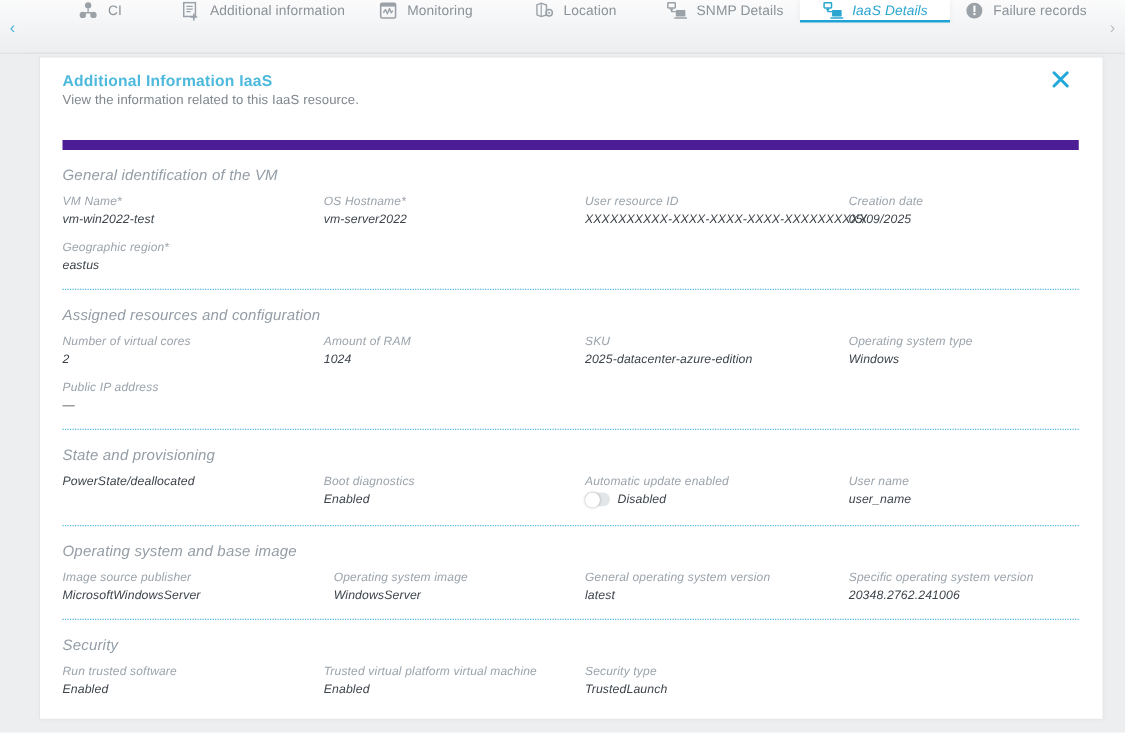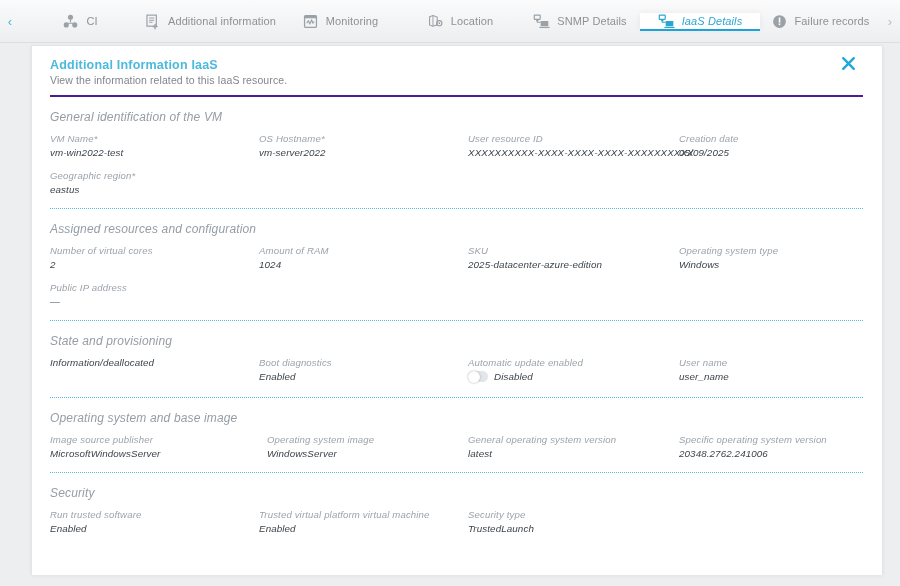--- a/index.html
+++ b/index.html
@@ -32,21 +32,21 @@
     justify-content: center;
     color: #4cb4d8;
     font-size: 13px;
     flex: none;
     background: linear-gradient(180deg, #fafbfb 0%, #eceef0 100%);
   }
   .tab-arrow.right { color: #b9bfc4; }
   .tabs {
     flex: 1;
     display: flex;
-    align-items: center;
+    align-items: flex-start;
     overflow: hidden;
   }
   .tab {
     flex: 1 1 0;
     display: flex;
     align-items: center;
     justify-content: center;
     gap: 7px;
     font-size: 11px;
     color: #8b9298;
@@ -89,22 +89,22 @@
     border-bottom: none;
     box-sizing: border-box;
     box-shadow: 0 1px 4px rgba(0,0,0,.05);
     overflow: hidden;
   }
   .card-inner {
     padding: 0 18px 0 17px;
   }
 
   .card-head {
-    padding: 12px 0 9px 0;
-    border-bottom: 2px solid #4c1d95;
+    padding: 12px 0 26px 0;
+    border-bottom: 8px solid #4c1d95;
     position: relative;
     margin: 0 1px;
   }
   .card-title {
     color: #4cb9dd;
     font-size: 12.5px;
     font-weight: bold;
     letter-spacing: .2px;
     margin: 0 0 2px 0;
   }
@@ -331,21 +331,21 @@
               <div class="field-label">Public IP address</div>
               <div class="field-value">—</div>
             </div>
           </div>
         </div>
         <div class="divider"></div>
         <div class="section">
           <div class="section-title">State and provisioning</div>
           <div class="grid">
             <div class="field">
-              <div class="field-value">Information/deallocated</div>
+              <div class="field-value">PowerState/deallocated</div>
             </div>
             <div class="field">
               <div class="field-label">Boot diagnostics</div>
               <div class="field-value">Enabled</div>
             </div>
             <div class="field">
               <div class="field-label">Automatic update enabled</div>
               <div class="toggle-row">
                 <div class="toggle">
                   <span class="knob"></span>

